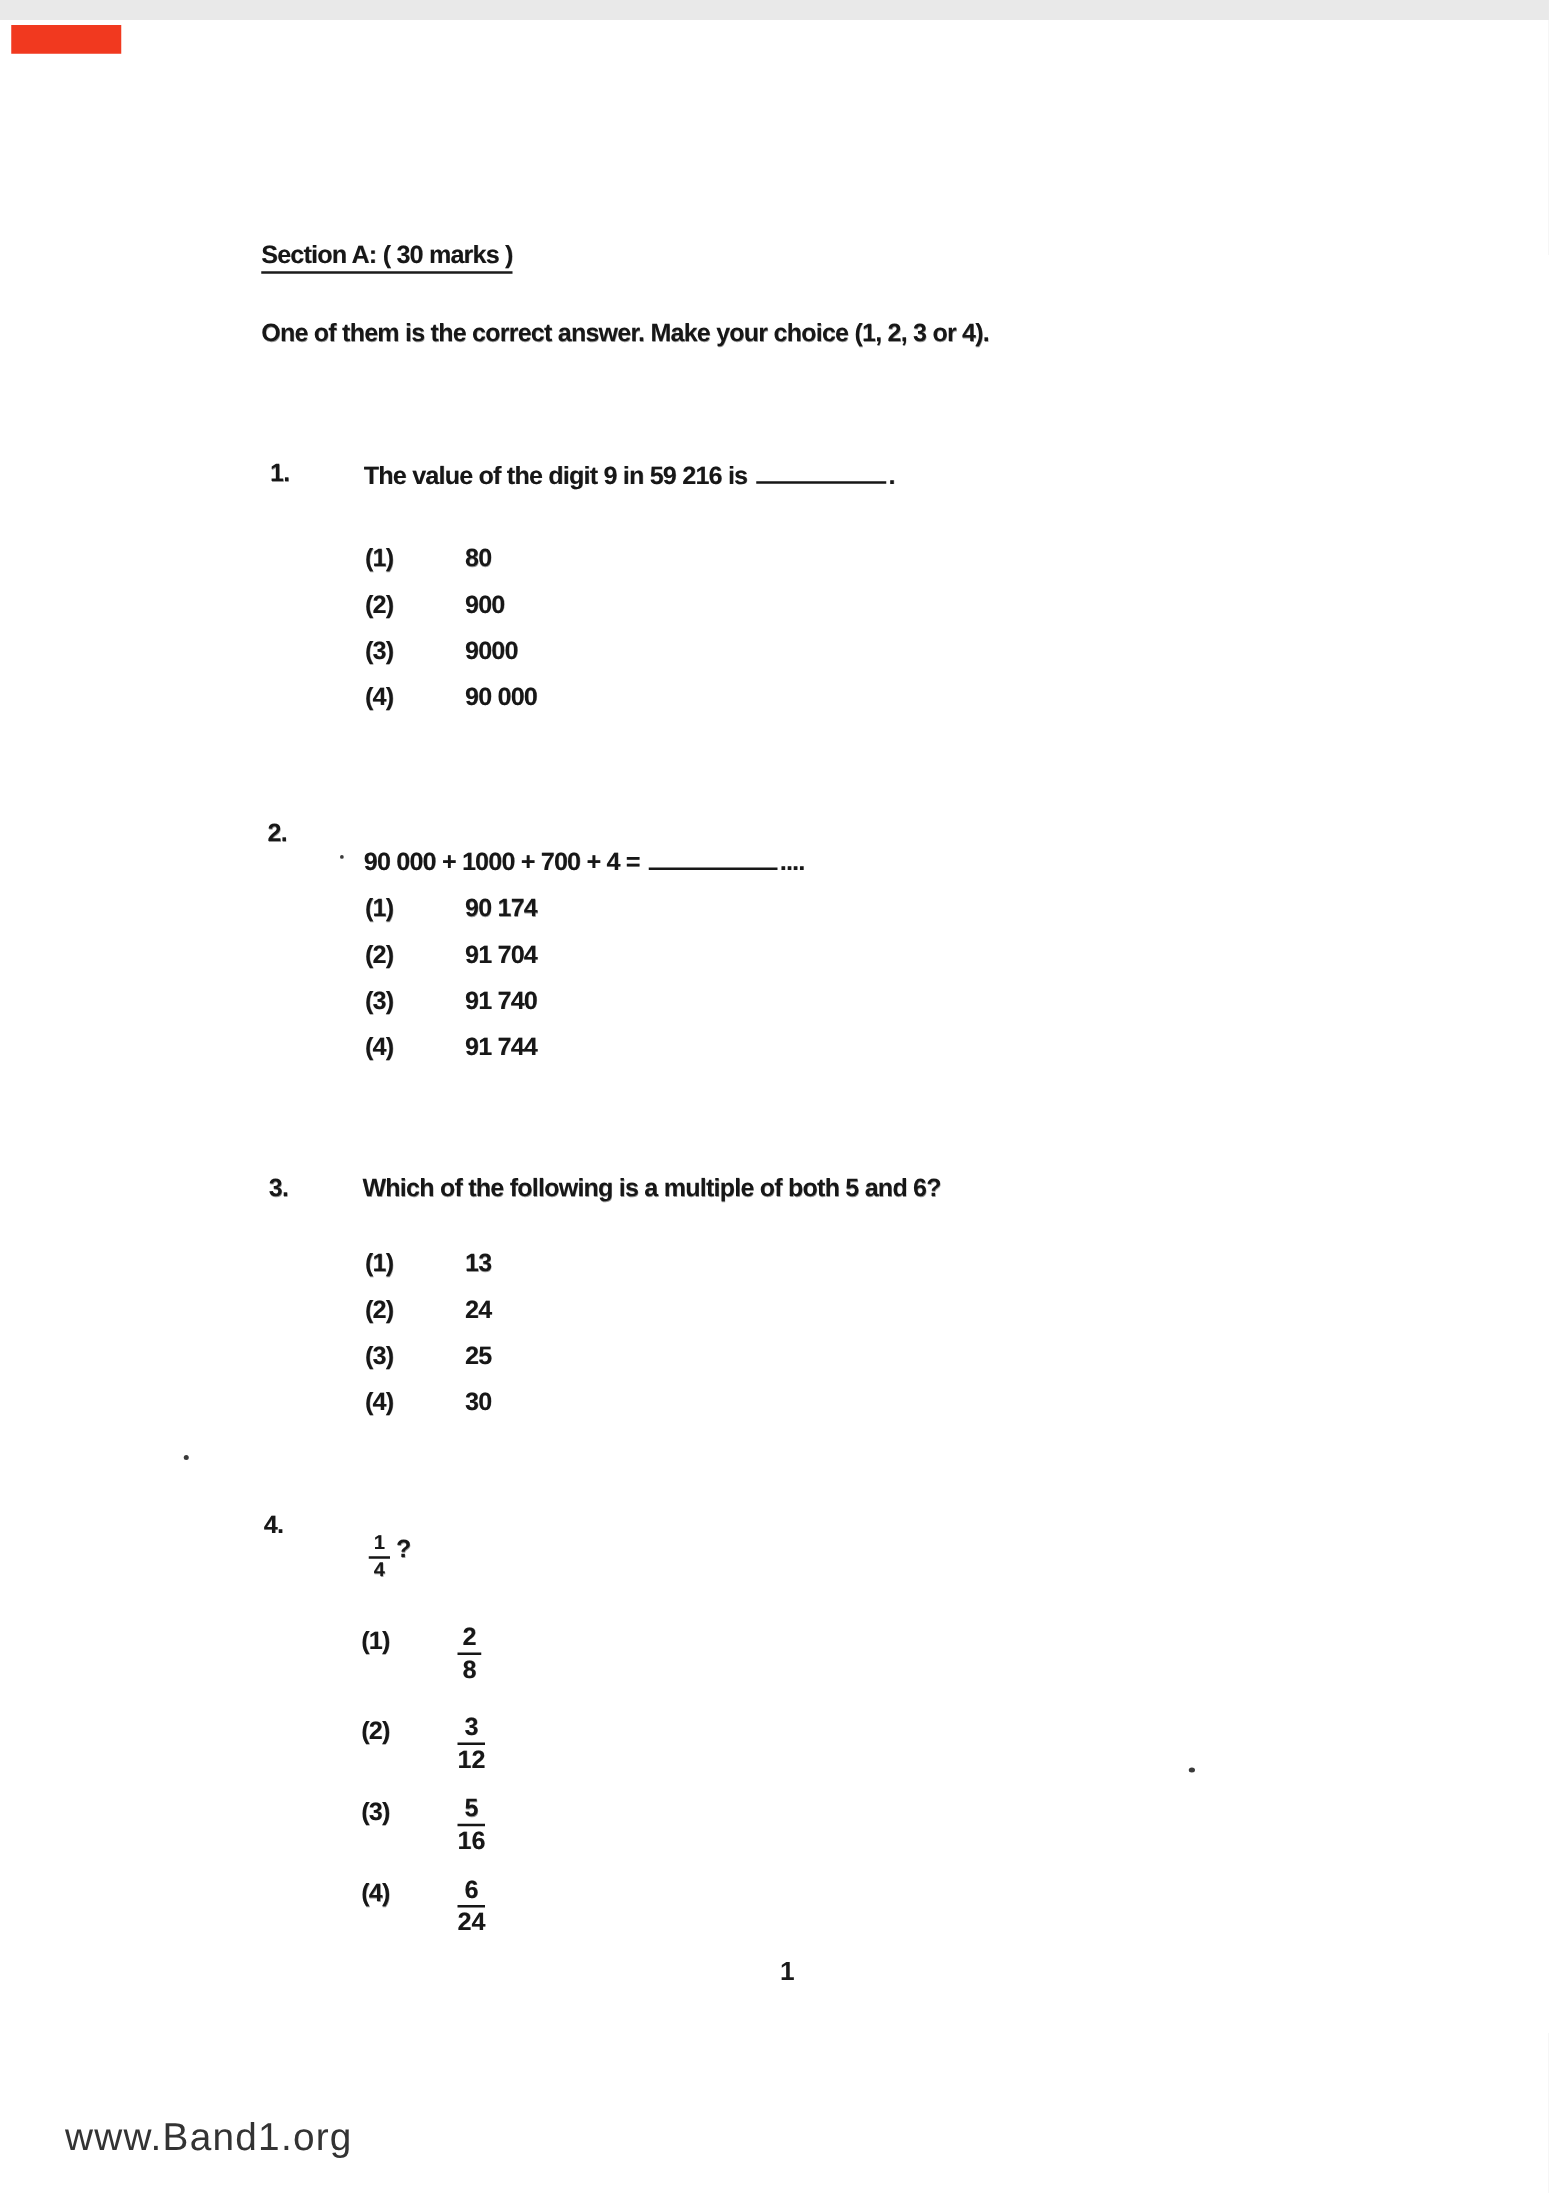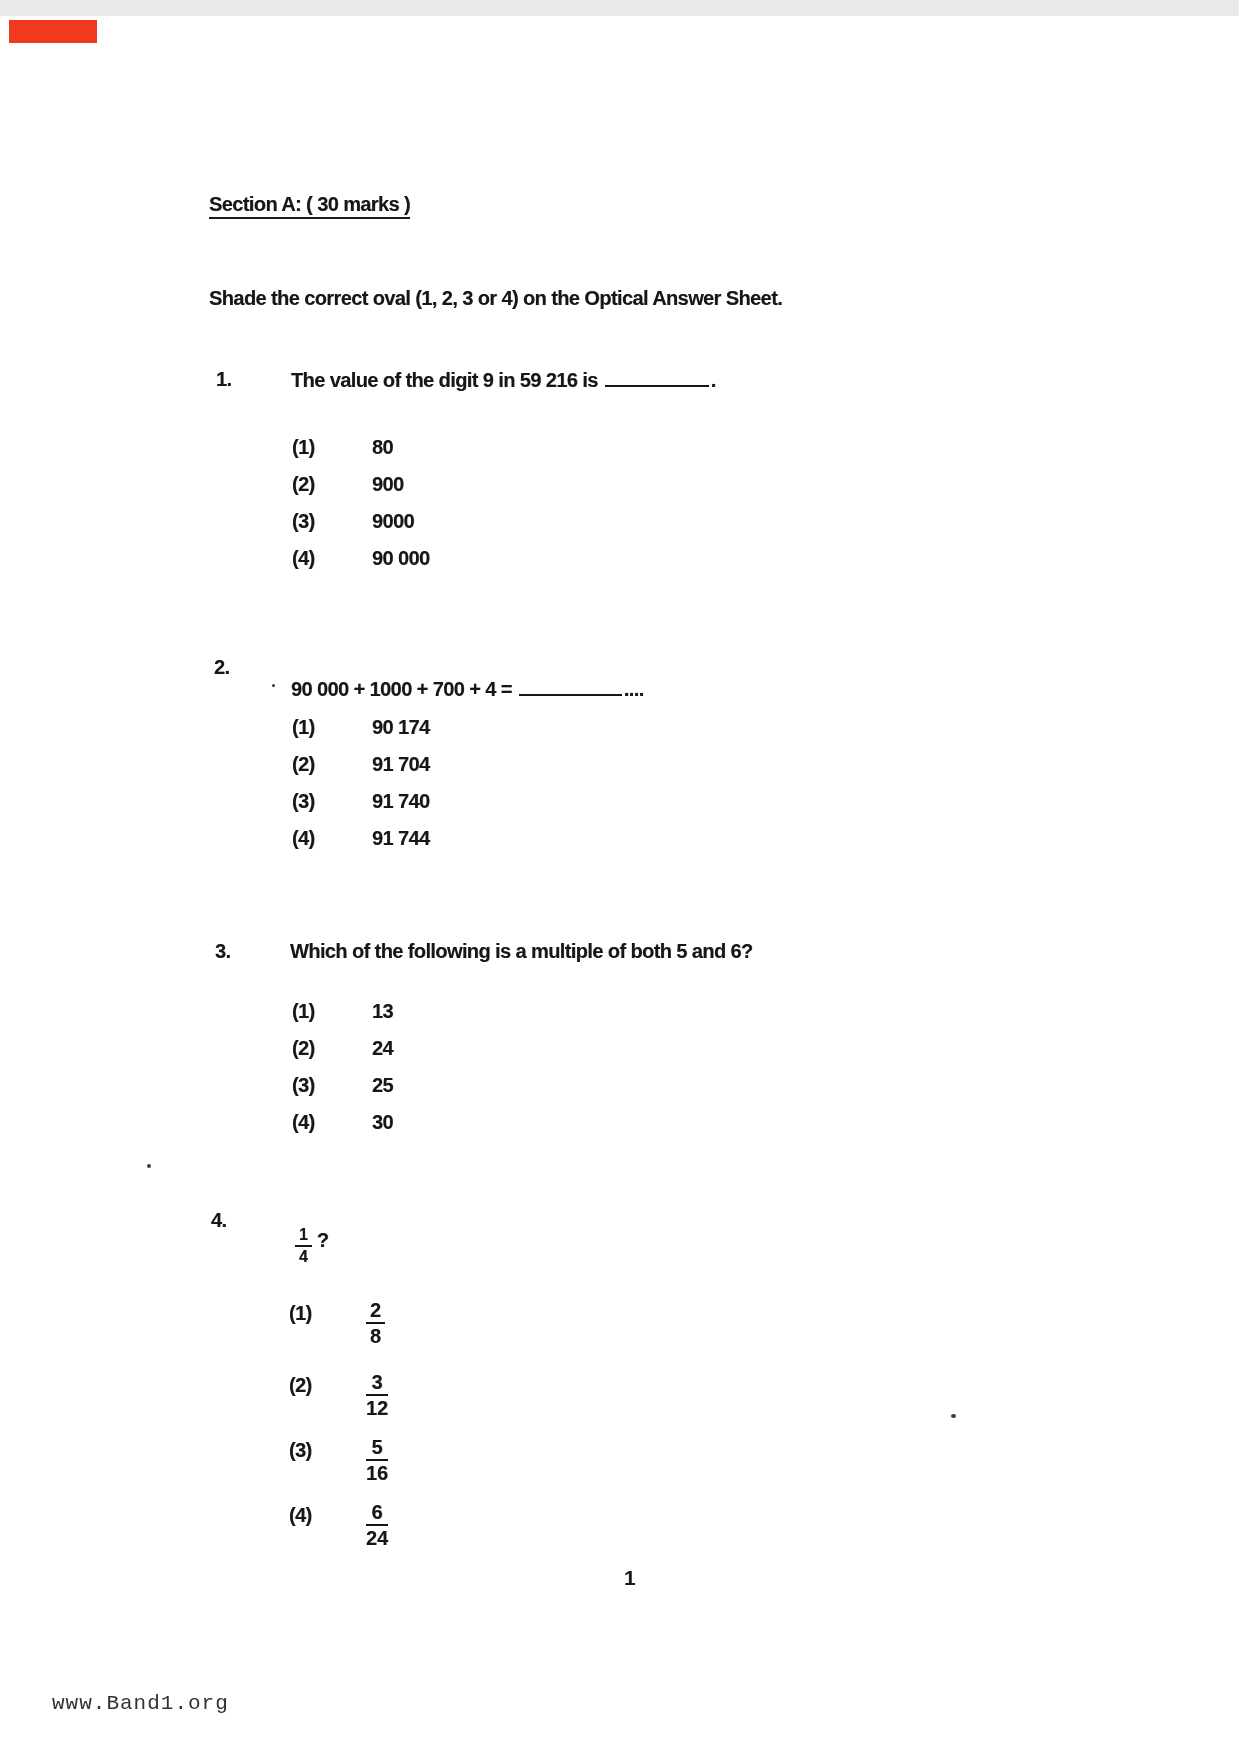--- a/index.html
+++ b/index.html
@@ -18,35 +18,35 @@
     vertical-align:baseline;margin:0 2px 0 7px;
   }
   .frac{display:inline-block;text-align:center;line-height:1.05;letter-spacing:0;}
   .frac .fnum{display:block;border-bottom:2px solid #171717;padding:0 4px 1px;}
   .frac .fden{display:block;padding-top:2px;}
   .frac.inline{font-size:16px;vertical-align:-15px;margin-left:6px;}
   .red-mark{position:absolute;left:9px;top:4px;width:88px;height:23px;}
   .speck{position:absolute;background:#3a3a3a;border-radius:50%;}
   .pagenum{position:absolute;font-weight:700;font-size:21px;color:#1a1a1a;}
   .watermark{
-    position:absolute;font-family:Liberation Mono, monospace;
-    font-size:21px;color:#333333;letter-spacing:1px;font-weight:400;
+    position:absolute;font-family:Liberation Sans, sans-serif;
+    font-size:31px;color:#333333;letter-spacing:1px;font-weight:400;
   }
 </style>
 </head>
 <body>
 
 <div class="page">
 
   <div class="red-mark" id="red-mark" style="background: rgb(241, 57, 31);"></div>
 
   <div class="scan heading" id="heading" style="left: 209px; top: 177px;">
     <span class="heading-inner">Section A: ( 30 marks )</span>
   </div>
-  <div class="scan iline" id="iline2" style="left: 209px; top: 271px;">Shade the correct oval (1, 2, 3 or 4) on the Optical Answer Sheet.</div>
+  <div class="scan iline" id="iline1" style="left: 209px; top: 240px;">One of them is the correct answer. Make your choice (1, 2, 3 or 4).</div>
 
   <div id="questions">
       <div class="scan" style="left: 216px; top: 352px;">1.</div>
       <div class="scan" style="left: 291px; top: 352px;"><span>The value of the digit 9 in 59 216 is</span><span class="blank" style="width: 104px;"></span><span>.</span></div>
       <div class="scan" style="left: 292px; top: 420px;">(1)</div>
       <div class="scan" style="left: 372px; top: 420px;">80</div>
       <div class="scan" style="left: 292px; top: 457px;">(2)</div>
       <div class="scan" style="left: 372px; top: 457px;">900</div>
       <div class="scan" style="left: 292px; top: 494px;">(3)</div>
       <div class="scan" style="left: 372px; top: 494px;">9000</div>

